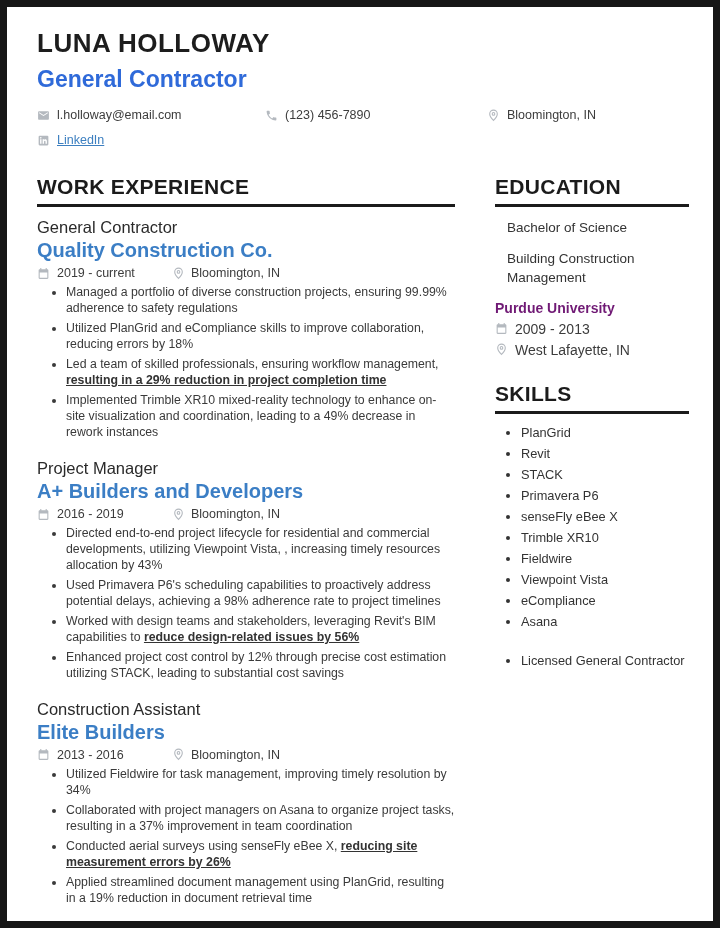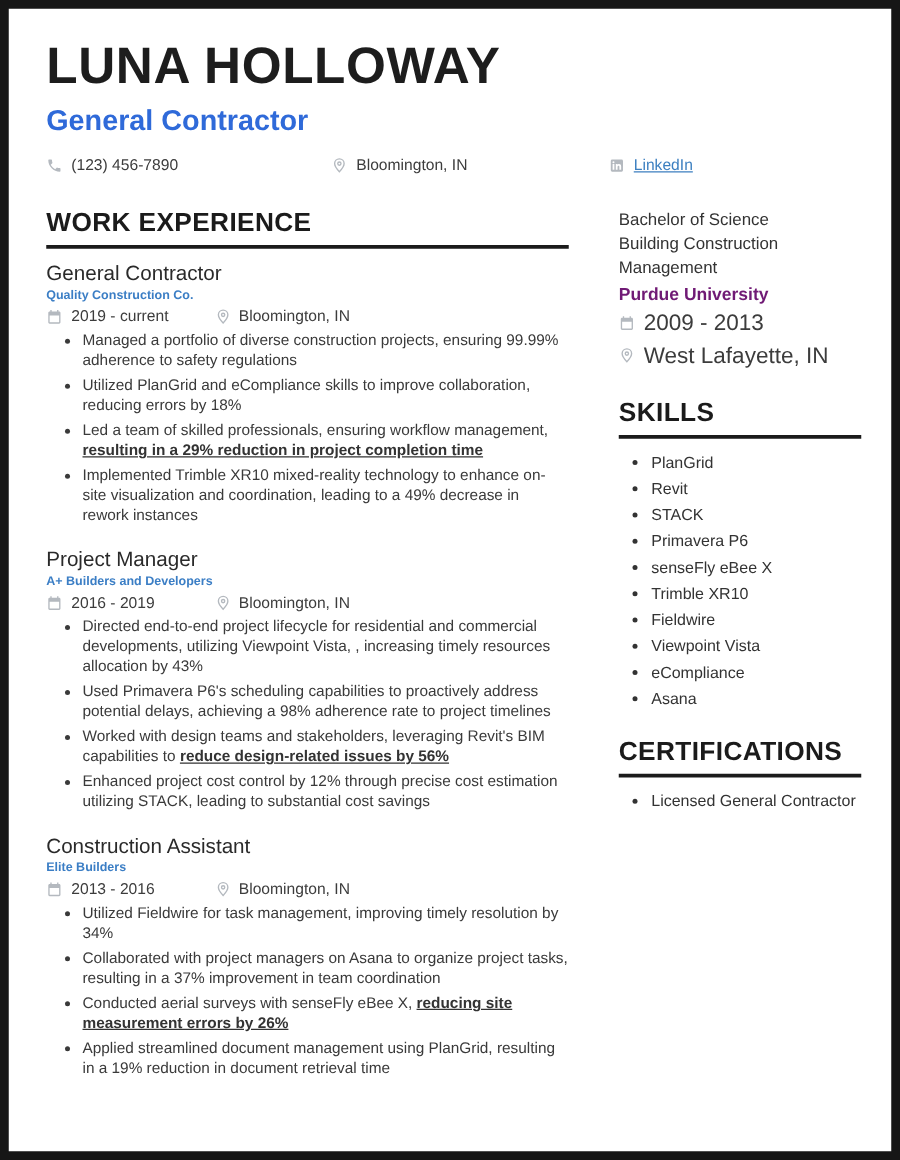--- a/index.html
+++ b/index.html
@@ -5,21 +5,21 @@
   html,body { margin:0; padding:0; background:#000; }
   .page {
     width:720px; height:928px; box-sizing:border-box;
     background:#ffffff; border:7px solid #161616;
     font-family:"Liberation Sans", sans-serif;
     color:#3a3a3a; overflow:hidden;
     padding:22px 24px 0 30px;
   }
   
   .name {
-    font-size:41px; font-weight:800; letter-spacing:.5px;
+    font-size:26px; font-weight:800; letter-spacing:.5px;
     color:#1d1d1d; margin:0 0 8px 0; line-height:1.15;
   }
   .role-title {
     font-size:23px; font-weight:700; color:#2f6ad9;
     margin:0 0 16px 0; line-height:1.1;
   }
   .contact-grid {
     display:grid; grid-template-columns:228px 222px 1fr;
     row-gap:11px; font-size:12.5px; color:#3c3c3c; align-items:center;
   }
@@ -29,48 +29,56 @@
   .link { color:#3c7fc0; text-decoration:underline; cursor:pointer; }
   
   .columns { display:grid; grid-template-columns:418px 1fr; column-gap:40px; margin-top:28px; }
   .sec-heading {
     font-size:21px; font-weight:800; letter-spacing:.3px; color:#1b1b1b;
     border-bottom:3px solid #1b1b1b; padding-bottom:5px; margin:0 0 11px 0;
   }
   
   .job { margin-bottom:18px; }
   .job-title { font-size:16.5px; font-weight:500; color:#2a2a2a; margin:0 0 2px 0; }
-  .company { font-size:10px; font-weight:700; color:#3b7ec5; margin:0 0 4px 0; }
+  .company { font-size:20px; font-weight:700; color:#3b7ec5; margin:0 0 4px 0; }
   .meta-row { display:flex; align-items:center; font-size:12.5px; color:#3c3c3c; margin:0 0 5px 0; }
   .meta-date { display:flex; align-items:center; gap:7px; width:135px; }
   .meta-loc  { display:flex; align-items:center; gap:6px; }
   ul.bullets { margin:0; padding-left:29px; font-size:12.3px; line-height:1.3; color:#3a3a3a; }
   ul.bullets li { margin-bottom:4px; }
   .u { font-weight:700; text-decoration:underline; color:#333; }
   
-  .edu-line { font-size:13.5px; color:#333; line-height:1.4; margin:0; }
+  .edu-line { font-size:13.5px; color:#333; line-height:1.4; margin:12px; }
   .school { font-size:14px; font-weight:700; color:#701a75; margin:3px 0 5px 0; }
-  .edu-meta { display:flex; align-items:center; gap:7px; font-size:18px; color:#3c3c3c; margin-bottom:5px; }
+  .edu-meta { display:flex; align-items:center; gap:7px; font-size:14px; color:#3c3c3c; margin-bottom:5px; }
   .side-section { margin-top:24px; }
   ul.plain { margin:0; padding-left:26px; font-size:12.8px; color:#333; }
   ul.plain li { margin-bottom:6px; }
 </style>
 </head>
 <body>
 
 <div class="page">
 
   <header>
     <h1 class="name">LUNA HOLLOWAY</h1>
     <h2 class="role-title">General Contractor</h2>
 
     <div class="contact-grid">
       <div class="contact-item">
         <span class="icon">
           <svg viewBox="0 0 24 24" fill="#b4b9bf">
+              <path d="M20 4H4c-1.1 0-2 .9-2 2v12c0 1.1.9 2 2 2h16c1.1 0 2-.9 2-2V6c0-1.1-.9-2-2-2zm0 4-8 5-8-5V6l8 5 8-5v2z"></path>
+            </svg>
+        </span>
+        <span>l.holloway@email.com</span>
+      </div>
+      <div class="contact-item">
+        <span class="icon">
+          <svg viewBox="0 0 24 24" fill="#b4b9bf">
               <path d="M6.6 10.8c1.4 2.8 3.8 5.1 6.6 6.6l2.2-2.2c.3-.3.7-.4 1-.2 1.1.4 2.3.6 3.6.6.6 0 1 .4 1 1V20c0 .6-.4 1-1 1C10.9 21 3 13.1 3 4c0-.6.4-1 1-1h3.5c.6 0 1 .4 1 1 0 1.2.2 2.4.6 3.6.1.3 0 .7-.2 1l-2.3 2.2z"></path>
             </svg>
         </span>
         <span>(123) 456-7890</span>
       </div>
       <div class="contact-item">
         <span class="icon">
           <svg viewBox="0 0 24 24" fill="none" stroke="#b4b9bf" stroke-width="2">
               <path d="M12 21s7-7.1 7-12a7 7 0 1 0-14 0c0 4.9 7 12 7 12z"></path>
               <circle cx="12" cy="9" r="2.4"></circle>
@@ -172,29 +180,30 @@
                   <path d="M12 21s7-7.1 7-12a7 7 0 1 0-14 0c0 4.9 7 12 7 12z"></path>
                   <circle cx="12" cy="9" r="2.4"></circle>
                 </svg>
               </span>
             <span>Bloomington, IN</span>
           </span>
         </div>
         <ul class="bullets">
           <li><span>Utilized Fieldwire for task management, improving timely resolution by 34%</span><span class="u"></span><span></span></li>
           <li><span>Collaborated with project managers on Asana to organize project tasks, resulting in a 37% improvement in team coordination</span><span class="u"></span><span></span></li>
-          <li><span>Conducted aerial surveys with senseFly eBee X, </span><span class="u">reducing site measurement errors by 26%</span><span></span></li>
+          <li><span>Conducted aerial surveys using senseFly eBee X, </span><span class="u">reducing site measurement errors by 26%</span><span></span></li>
           <li><span>Applied streamlined document management using PlanGrid, resulting in a 19% reduction in document retrieval time</span><span class="u"></span><span></span></li>
         </ul>
       </article>
     </section>
 
     <aside>
 
       <section>
+        <h3 class="sec-heading">EDUCATION</h3>
         <p class="edu-line">Bachelor of Science</p>
         <p class="edu-line">Building Construction Management</p>
         <div class="school">Purdue University</div>
         <div class="edu-meta">
           <span class="icon">
               <svg viewBox="0 0 24 24" fill="#b4b9bf">
                 <path d="M19 4h-1V2h-2v2H8V2H6v2H5c-1.1 0-2 .9-2 2v14c0 1.1.9 2 2 2h14c1.1 0 2-.9 2-2V6c0-1.1-.9-2-2-2zm0 16H5V10h14v10z"></path>
               </svg>
             </span>
           <span>2009 - 2013</span>
@@ -220,21 +229,20 @@
           <li>senseFly eBee X</li>
           <li>Trimble XR10</li>
           <li>Fieldwire</li>
           <li>Viewpoint Vista</li>
           <li>eCompliance</li>
           <li>Asana</li>
         </ul>
       </section>
 
       <section class="side-section">
-        <h3 class="sec-heading">CERTIFICATIONS</h3>
         <ul class="plain">
           <li>Licensed General Contractor</li>
         </ul>
       </section>
 
     </aside>
   </div>
 </div>
 
 </body></html>

